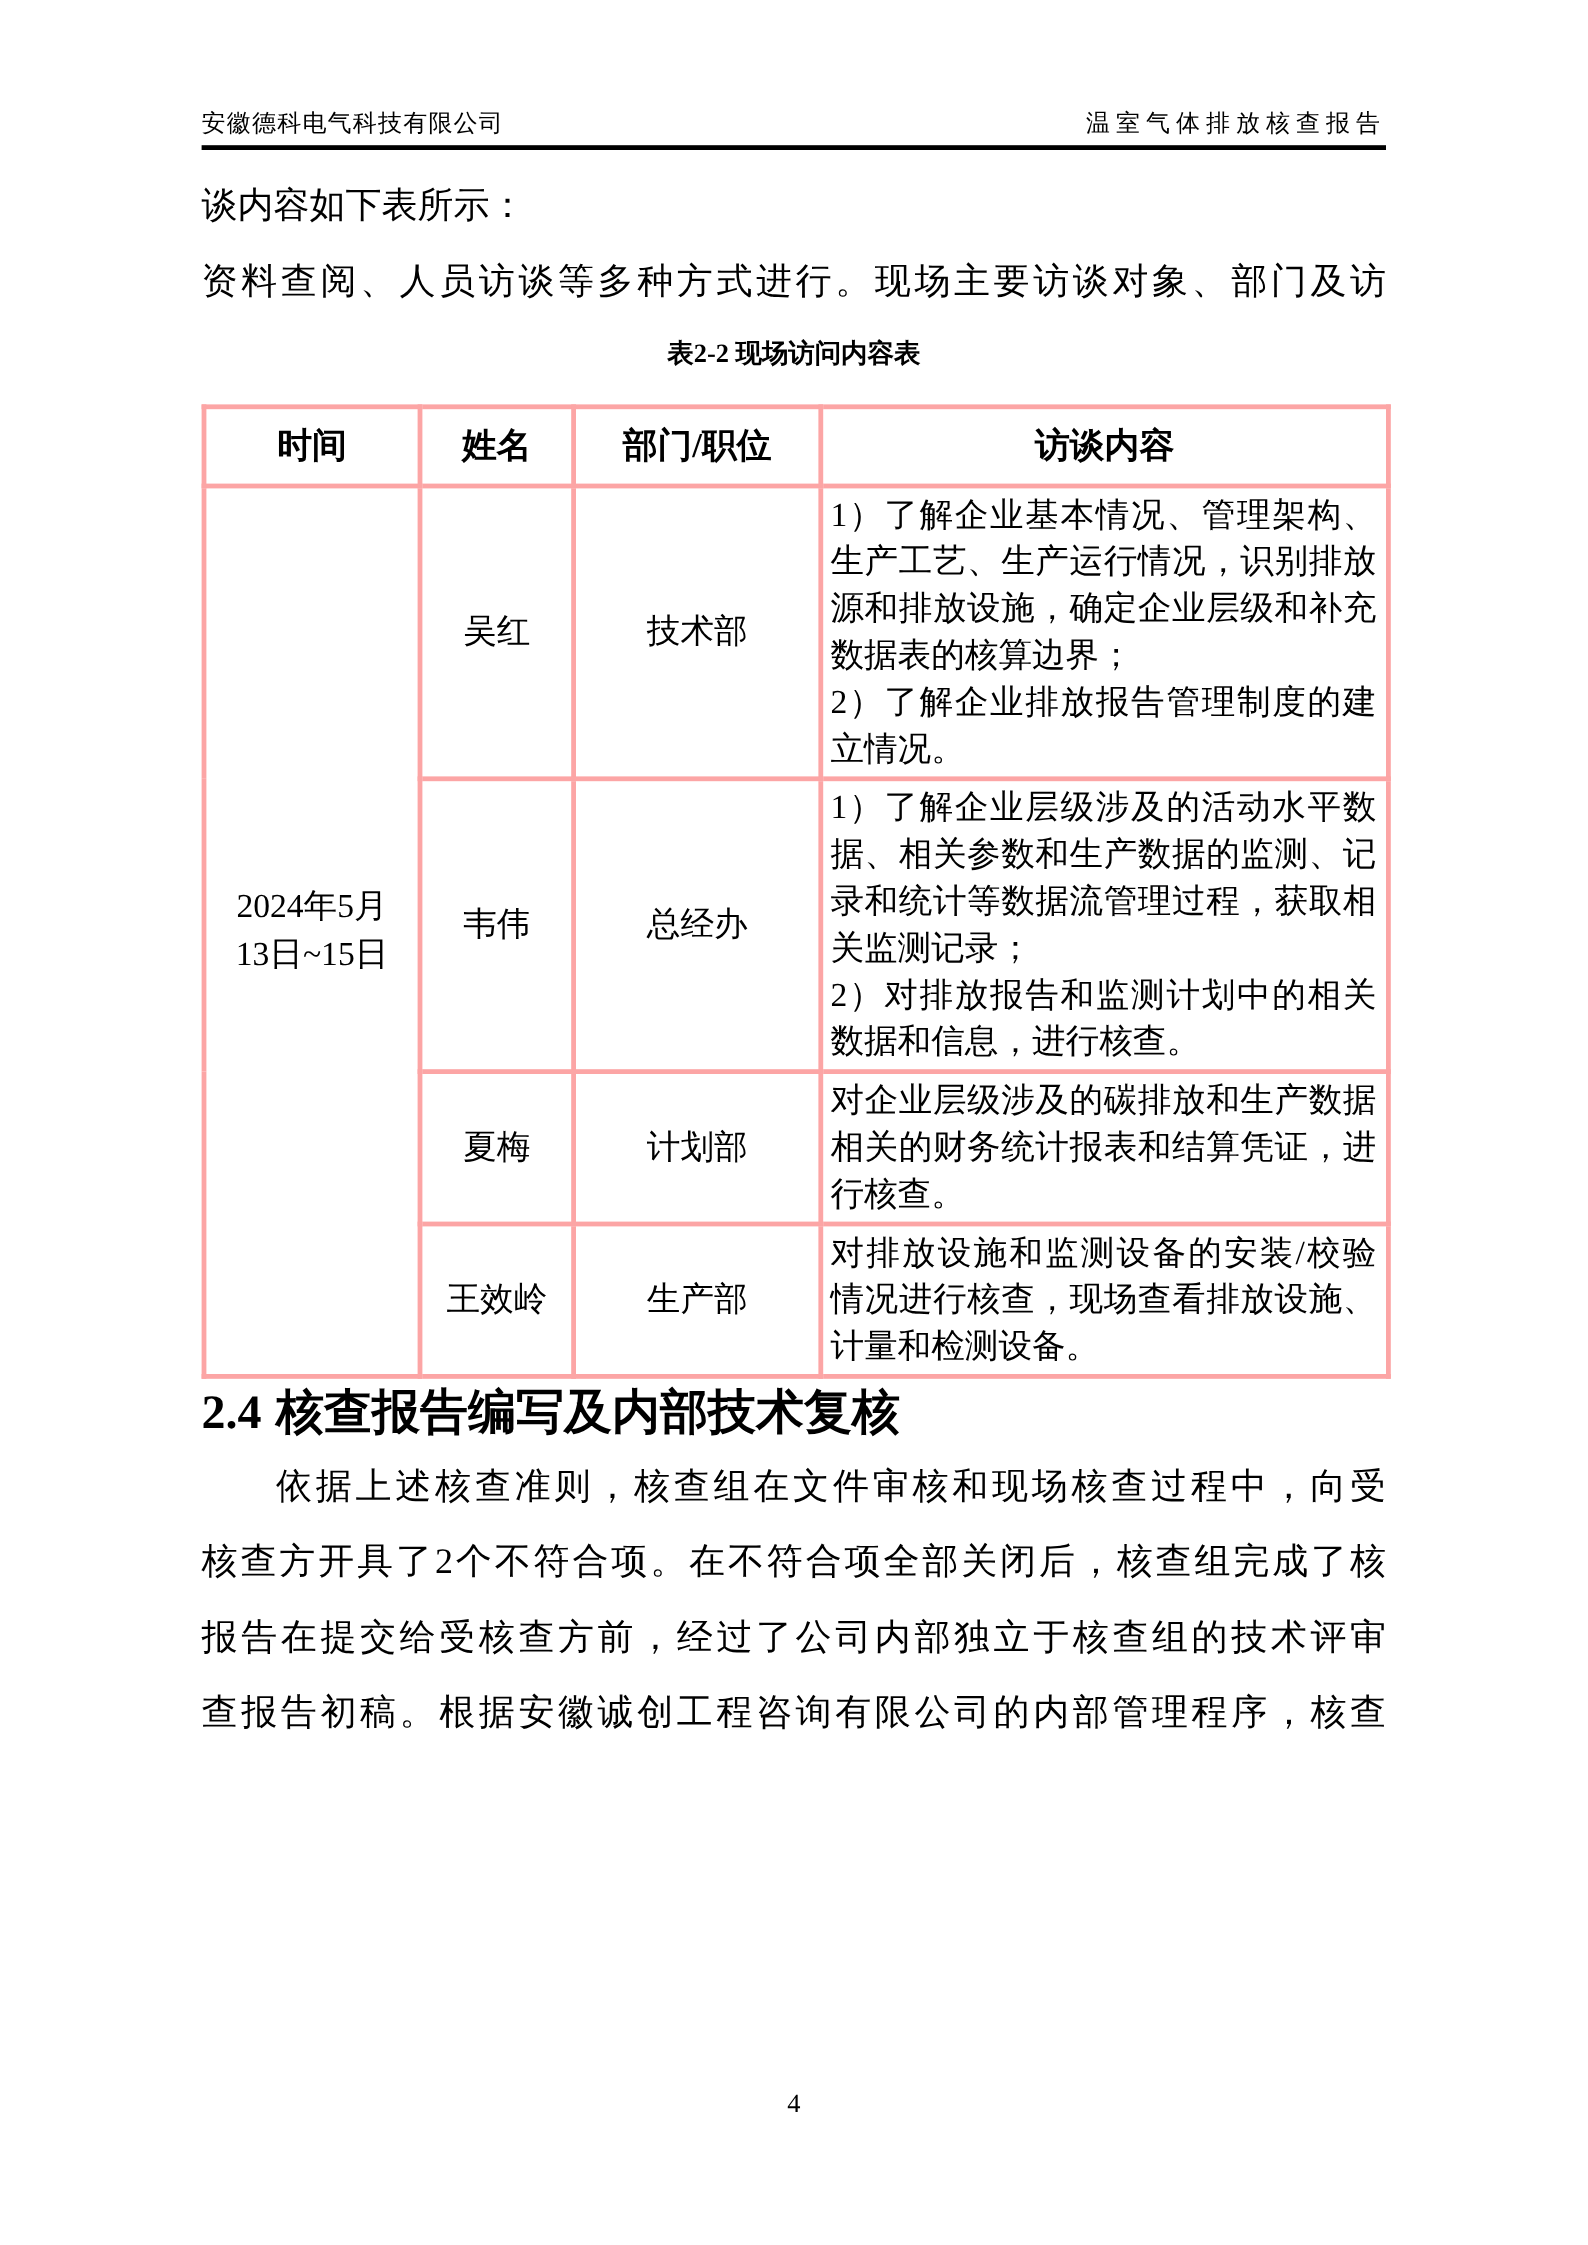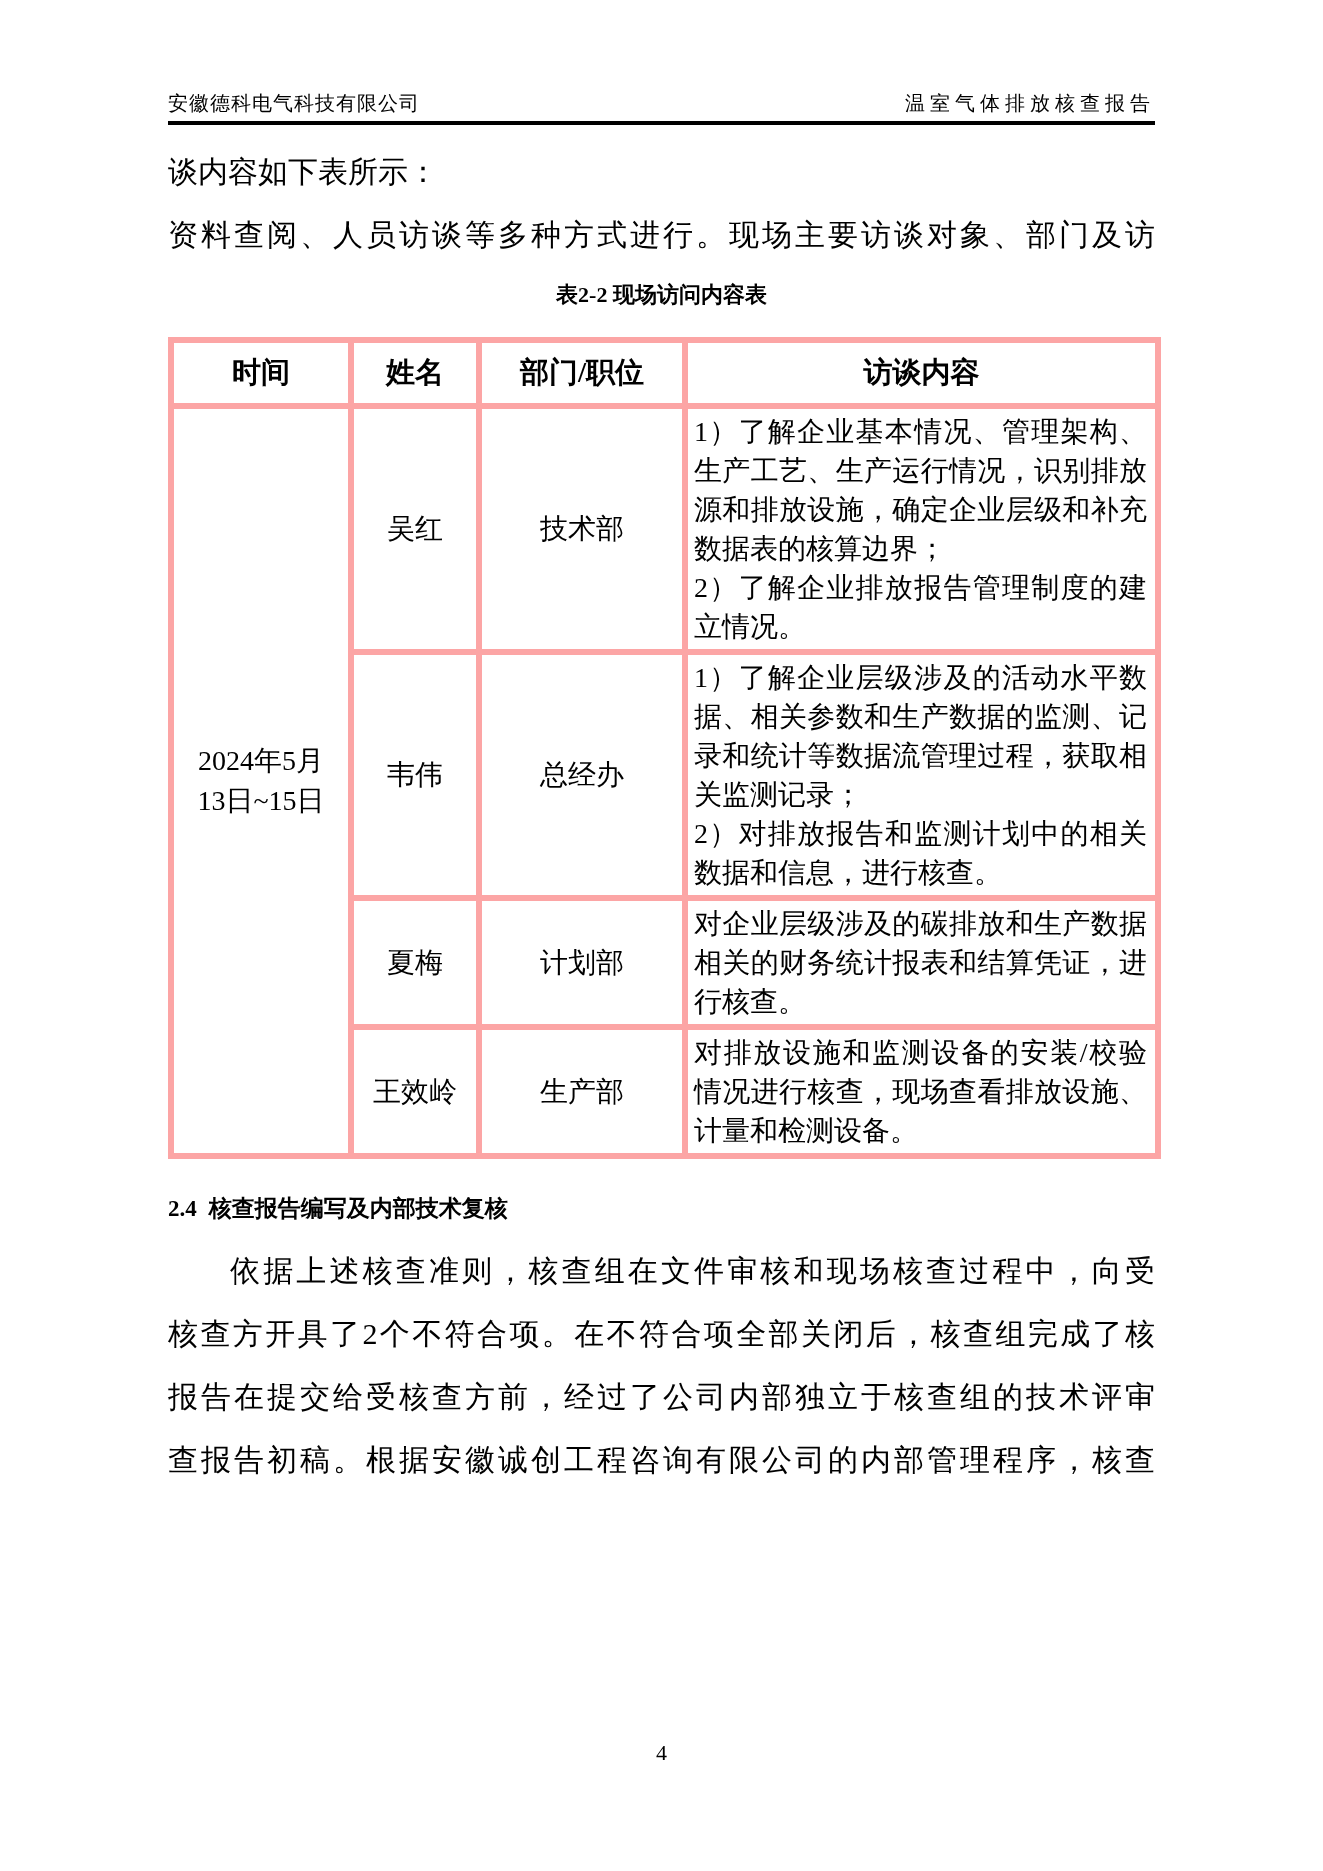--- a/index.html
+++ b/index.html
@@ -48,21 +48,21 @@
   }
 
   
   table.visit-table {
     margin-top: 18px;
     border-collapse: collapse;
     width: 987px;
     table-layout: fixed;
   }
   .visit-table th, .visit-table td {
-    border: 6px solid #fca5a5;
+    border: 4px solid #fca5a5;
     font-size: 28px;
     vertical-align: middle;
   }
   .visit-table th {
     height: 66px;
     font-size: 29px;
     font-weight: bold;
     text-align: center;
   }
   col.c-time { width: 180px; }
@@ -71,22 +71,22 @@
   col.c-content { width: 473px; }
   .time-cell, .name-cell, .dept-cell { text-align: center; line-height: 40px; }
   .content-cell { padding: 3px 8px 3px 6px; }
   .content-item {
     text-align: justify;
     line-height: 39px;
   }
 
   
   .section-heading {
-    margin-top: 28px;
-    font-size: 23px;
+    margin-top: 6px;
+    font-size: 40px;
     font-weight: bold;
     line-height: 44px;
   }
   .section-heading .sec-num { margin-right: 12px; }
 
   
   .body-para { margin-top: 8px; font-size: 30px; }
   .body-para .line { line-height: 63px; }
   .indent-first { text-indent: 62px; }
 

